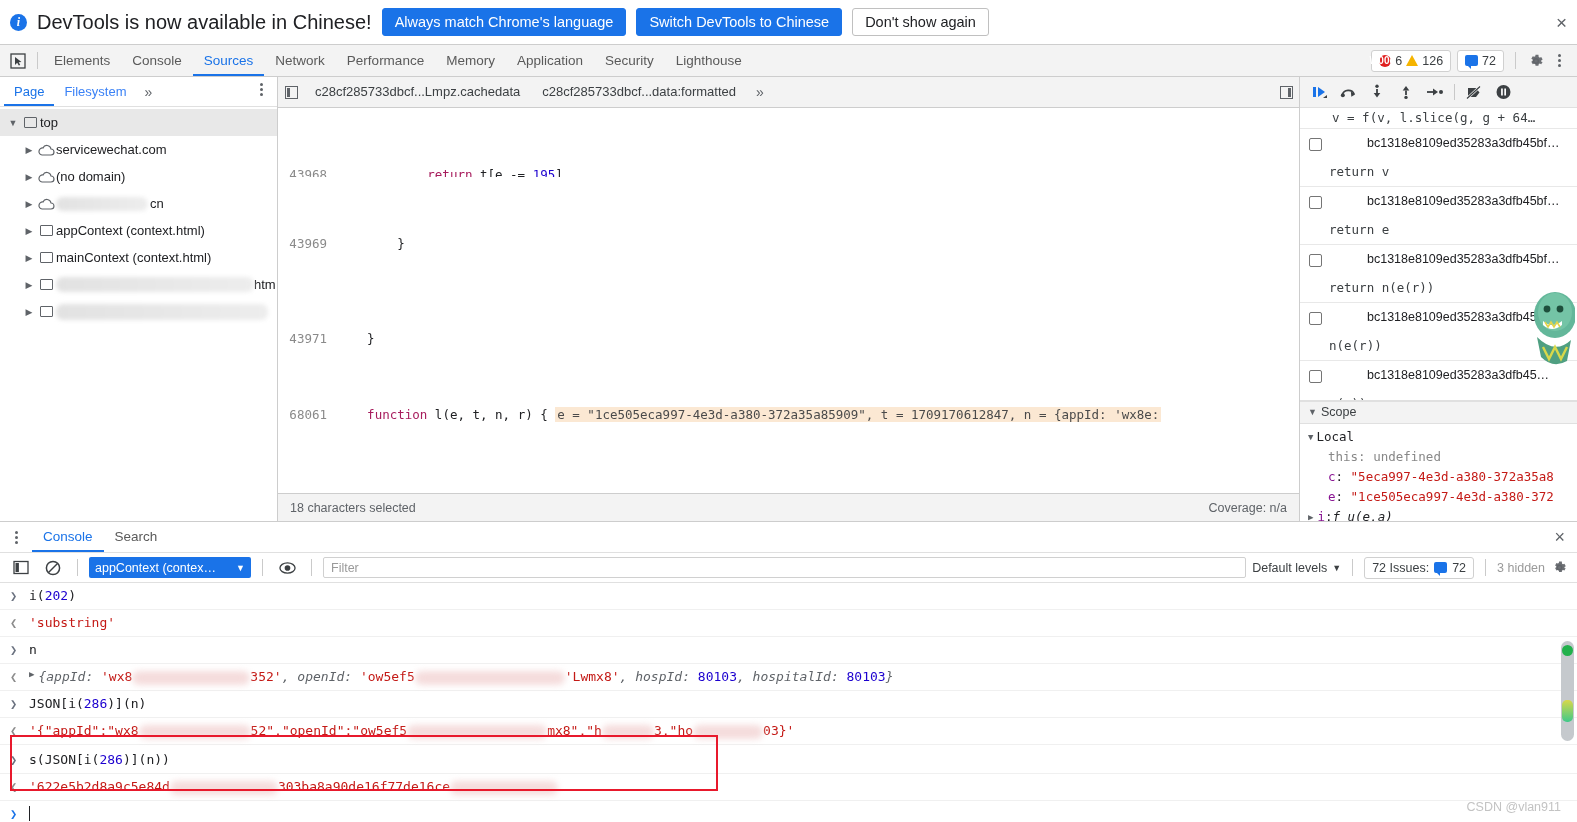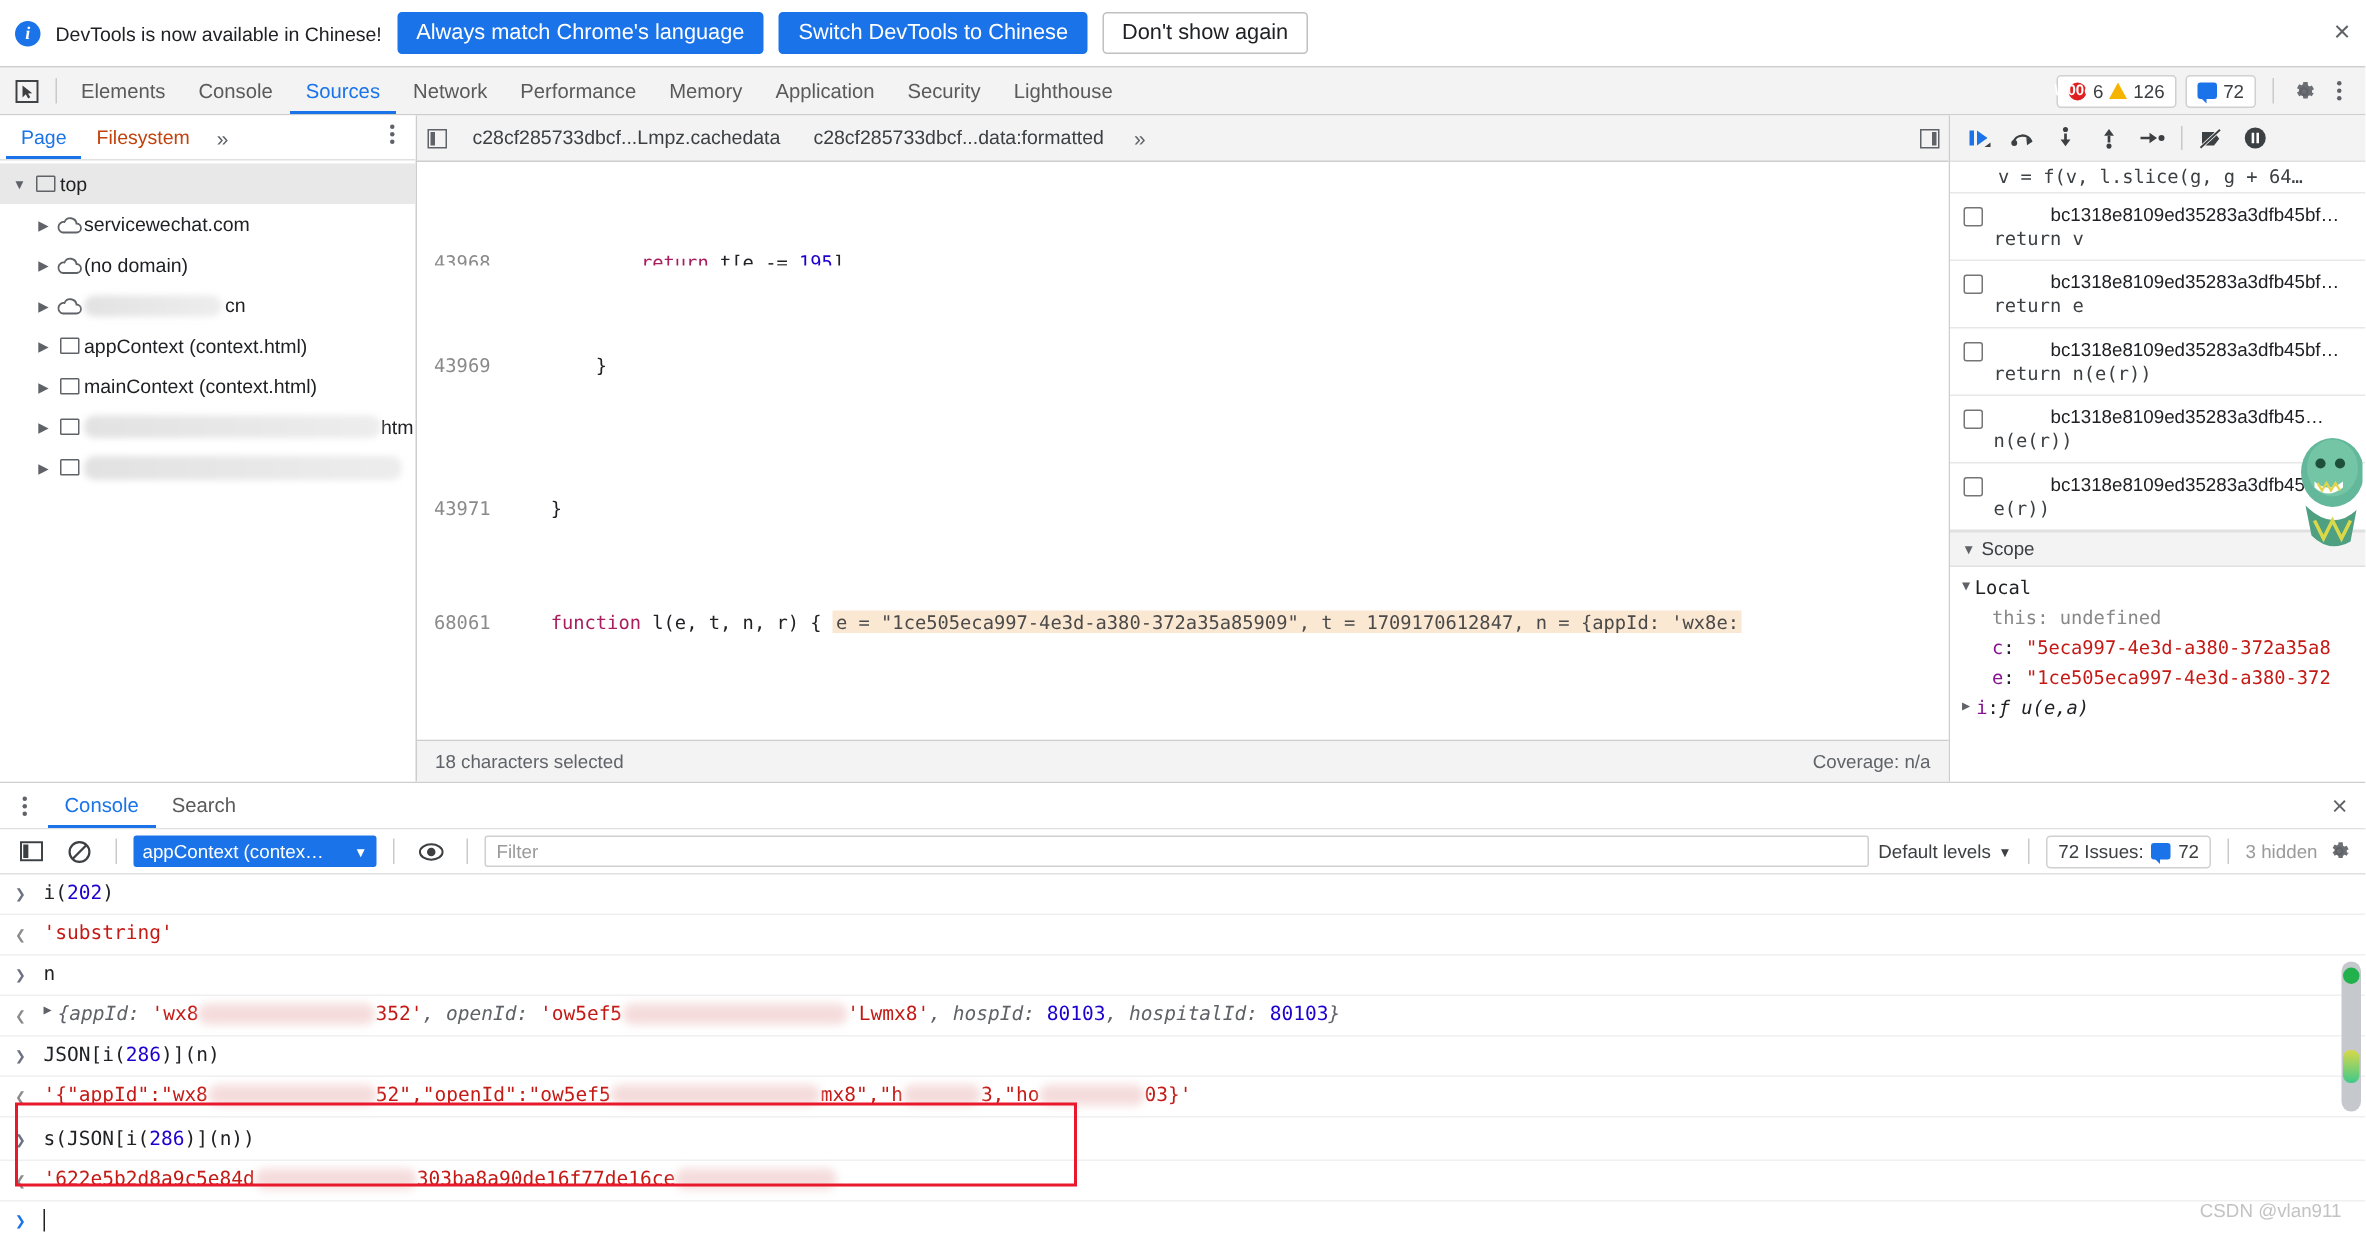--- a/index.html
+++ b/index.html
@@ -24,21 +24,21 @@
     position: relative;
   }
   .banner-info-icon {
     width: 17px; height: 17px; border-radius: 50%;
     background: #1a73e8; color: #fff;
     font-size: 12px; font-weight: bold; font-style: italic;
     font-family: "Liberation Serif", serif;
     display: flex; align-items: center; justify-content: center;
     flex: 0 0 auto;
   }
-  .banner-text { font-size: 13px; color: #202124; white-space: nowrap; }
+  .banner-text { font-size: 20px; color: #202124; white-space: nowrap; }
   .btn-blue {
     background: #1a73e8; color: #fff; border: 1px solid #1a73e8;
     border-radius: 3px; padding: 5px 12px; font-size: 14.5px;
     font-family: "Liberation Sans", sans-serif;
     cursor: pointer; white-space: nowrap;
   }
   .btn-plain {
     background: #fff; color: #202124; border: 1px solid #c0c0c0;
     border-radius: 3px; padding: 5px 12px; font-size: 14.5px;
     font-family: "Liberation Sans", sans-serif;
@@ -84,21 +84,21 @@
   .dots-v { width: 16px; cursor: pointer; display:flex; flex-direction:column; align-items:center; gap:2px; }
   .dots-v i { width: 3px; height: 3px; border-radius: 50%; background: #5f6368; display:block; }
 
   
   .body-area { flex: 1; display: flex; min-height: 0; border-bottom: 1px solid #cdcdcd; }
 
   
   .navigator { width: 278px; min-width: 278px; border-right: 1px solid #cdcdcd; display: flex; flex-direction: column; background:#fff;}
   .nav-tabs { height: 30px; display: flex; align-items: center; border-bottom: 1px solid #e0e0e0;
     background: #fff; padding-left: 4px; position: relative; }
-  .nav-tab { padding: 0 10px; height: 29px; line-height: 29px; font-size: 13px; color: #c2410c; cursor: pointer;}
+  .nav-tab { padding: 0 10px; height: 29px; line-height: 29px; font-size: 13px; color: #3b82f6; cursor: pointer;}
   .nav-tab.active { color: #1a73e8; box-shadow: inset 0 -2px 0 #1a73e8; }
   .nav-more { padding: 0 8px; font-size: 14px; color: #5f6368; cursor: pointer; }
   .nav-dots { position: absolute; right: 8px; top: 6px; }
   .tree { padding-top: 2px; font-size: 13px; color: #202124; overflow: hidden; flex:1;}
   .tree-row { height: 27px; display: flex; align-items: center; padding-left: 6px; cursor: pointer; white-space: nowrap; }
   .tree-row.selected { background: #e8e8e8; }
   .tw { width: 14px; display: flex; align-items: center; justify-content: center; flex: 0 0 14px; color: #5f6368; font-size: 9px; }
   .tree-ico { width: 20px; flex: 0 0 20px; display:flex; align-items:center; justify-content:center; }
   .sq-ico { width: 13px; height: 11px; border: 1.6px solid #5f6368; border-radius: 1px; }
   .blur { background: linear-gradient(90deg,#e2e2e2,#ededed); border-radius: 7px; display: inline-block; filter: blur(2.2px); vertical-align: middle;}
@@ -140,21 +140,21 @@
     padding: 0 6px; border-bottom: 1px solid #e0e0e0; background: #f3f3f3;}
   .dbg-btn { width: 26px; height: 26px; display: flex; align-items: center; justify-content: center; cursor: pointer;}
   .dbg-sep { width: 1px; height: 16px; background: #c8c8c8; margin: 0 3px; }
   .bp-list { overflow: hidden; border-bottom: 1px solid #e0e0e0; }
   .bp-top { font-family: "DejaVu Sans Mono", monospace; font-size: 12.5px; color: #3c4043;
     padding: 2px 0 3px 32px; white-space: nowrap; overflow: hidden; }
   .bp-item { display: flex; gap: 7px; padding: 7px 6px 7px 9px; border-top: 1px solid #e8e8e8; cursor: pointer;}
   .bp-cb { width: 13px; height: 13px; border: 1.4px solid #757575; border-radius: 2px; flex: 0 0 13px; margin-top: 2px; background:#fff;}
   .bp-txt { font-size: 12.5px; color: #202124; overflow: hidden; }
   .bp-txt .src { display: block; white-space: nowrap; overflow: hidden; text-overflow: ellipsis; padding-left: 38px; }
-  .bp-txt .snip { display: block; font-family: "DejaVu Sans Mono", monospace; font-size: 12.5px; color: #3c4043; margin-top: 1px;}
+  .bp-txt .snip { display: block; font-family: "DejaVu Sans Mono", monospace; font-size: 12.5px; color: #3c4043; margin-top: 14px;}
   .scope-hdr { height: 24px; display: flex; align-items: center; gap: 4px; padding-left: 8px;
     font-size: 12.5px; color: #3c4043; background: #f3f3f3; border-top:1px solid #e0e0e0; border-bottom: 1px solid #e0e0e0; cursor:pointer;}
   .tri { font-size: 9px; color: #5f6368; }
   .scope-body { font-family: "DejaVu Sans Mono", monospace; font-size: 12.5px; padding-top: 3px; overflow: hidden;}
   .sc-row { height: 20px; display: flex; align-items: center; white-space: nowrap; padding-left: 8px; }
   .sc-row .ind { padding-left: 20px; }
   .sc-key { color: #881391; }
   .sc-key.local { color: #202124; }
   .sc-val-u { color: #888; }
   .sc-val-s { color: #c41a16; }

